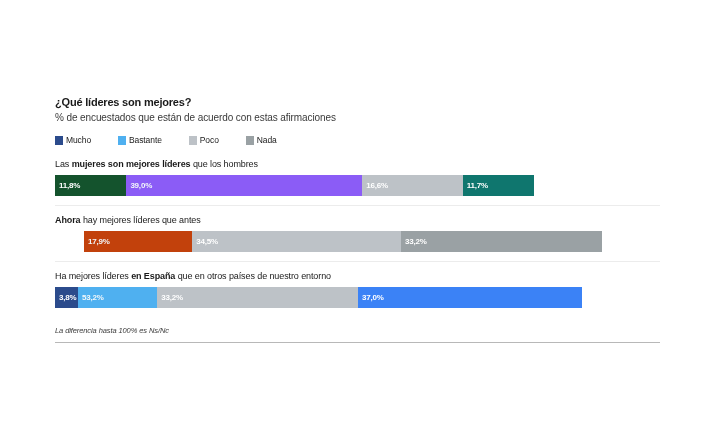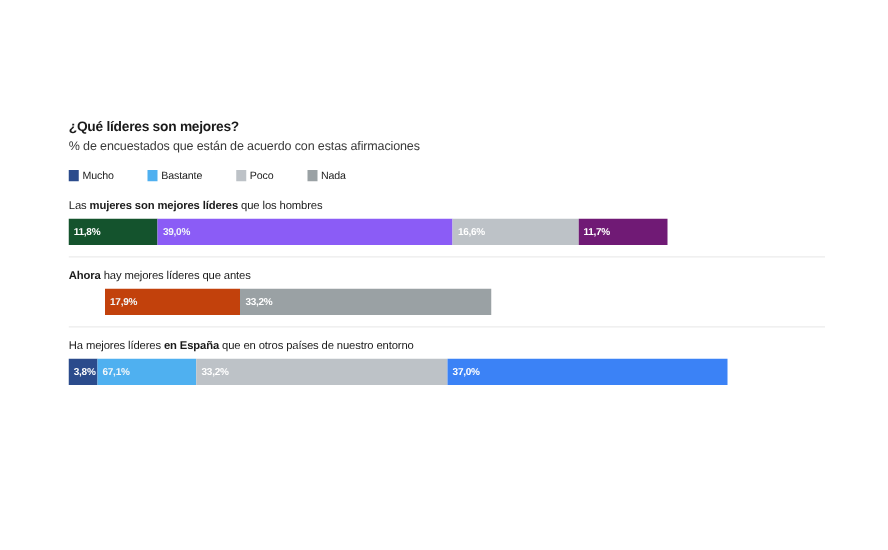--- a/index.html
+++ b/index.html
@@ -144,56 +144,60 @@
           <div class="bar">
             <div class="seg seg-mucho" style="background: #14532d; width: 11.8%;">
               <span class="seg-value">11,8%</span>
             </div>
             <div class="seg seg-bastante" style="background: #8b5cf6; width: 39%;">
               <span class="seg-value">39,0%</span>
             </div>
             <div class="seg seg-poco" style="background: rgb(189, 194, 199); width: 16.6%;">
               <span class="seg-value">16,6%</span>
             </div>
-            <div class="seg seg-nada" style="background: #701a75; width: 11.7%;">
+            <div class="seg seg-nada" style="background: #0f766e; width: 11.7%;">
               <span class="seg-value">11,7%</span>
             </div>
           </div>
         </div>
       </div>
       <div class="row-group">
         <div class="row-label"><b>Ahora</b> hay mejores líderes que antes</div>
         <div class="bar-track">
           <div class="bar">
             <div class="seg seg-mucho" style="background: #8b5cf6; width: 4.8%; margin-top: 48px;">
               <span class="seg-value">4,8%</span>
             </div>
             <div class="seg seg-bastante" style="background: #c2410c; width: 17.9%;">
               <span class="seg-value">17,9%</span>
             </div>
+            <div class="seg seg-poco" style="background: rgb(189, 194, 199); width: 34.5%;">
+              <span class="seg-value">34,5%</span>
+            </div>
             <div class="seg seg-nada" style="background: rgb(154, 161, 164); width: 33.2%;">
               <span class="seg-value">33,2%</span>
             </div>
           </div>
         </div>
       </div>
       <div class="row-group">
         <div class="row-label">Ha mejores líderes <b>en España</b> que en otros países de nuestro entorno</div>
         <div class="bar-track">
           <div class="bar">
             <div class="seg seg-mucho" style="background: rgb(43, 75, 140); width: 3.8%;">
               <span class="seg-value">3,8%</span>
             </div>
             <div class="seg seg-bastante" style="background: rgb(79, 176, 240); width: 13.1%;">
-              <span class="seg-value">67,1%</span>
+              <span class="seg-value">53,2%</span>
             </div>
             <div class="seg seg-poco" style="background: rgb(189, 194, 199); width: 33.2%;">
               <span class="seg-value">33,2%</span>
             </div>
             <div class="seg seg-nada" style="background: #3b82f6; width: 37%;">
               <span class="seg-value">37,0%</span>
             </div>
           </div>
         </div>
       </div>
     </div>
 
+  <div class="footnote">La diferencia hasta 100% es Ns/Nc</div>
 </div>
 
 </body></html>

